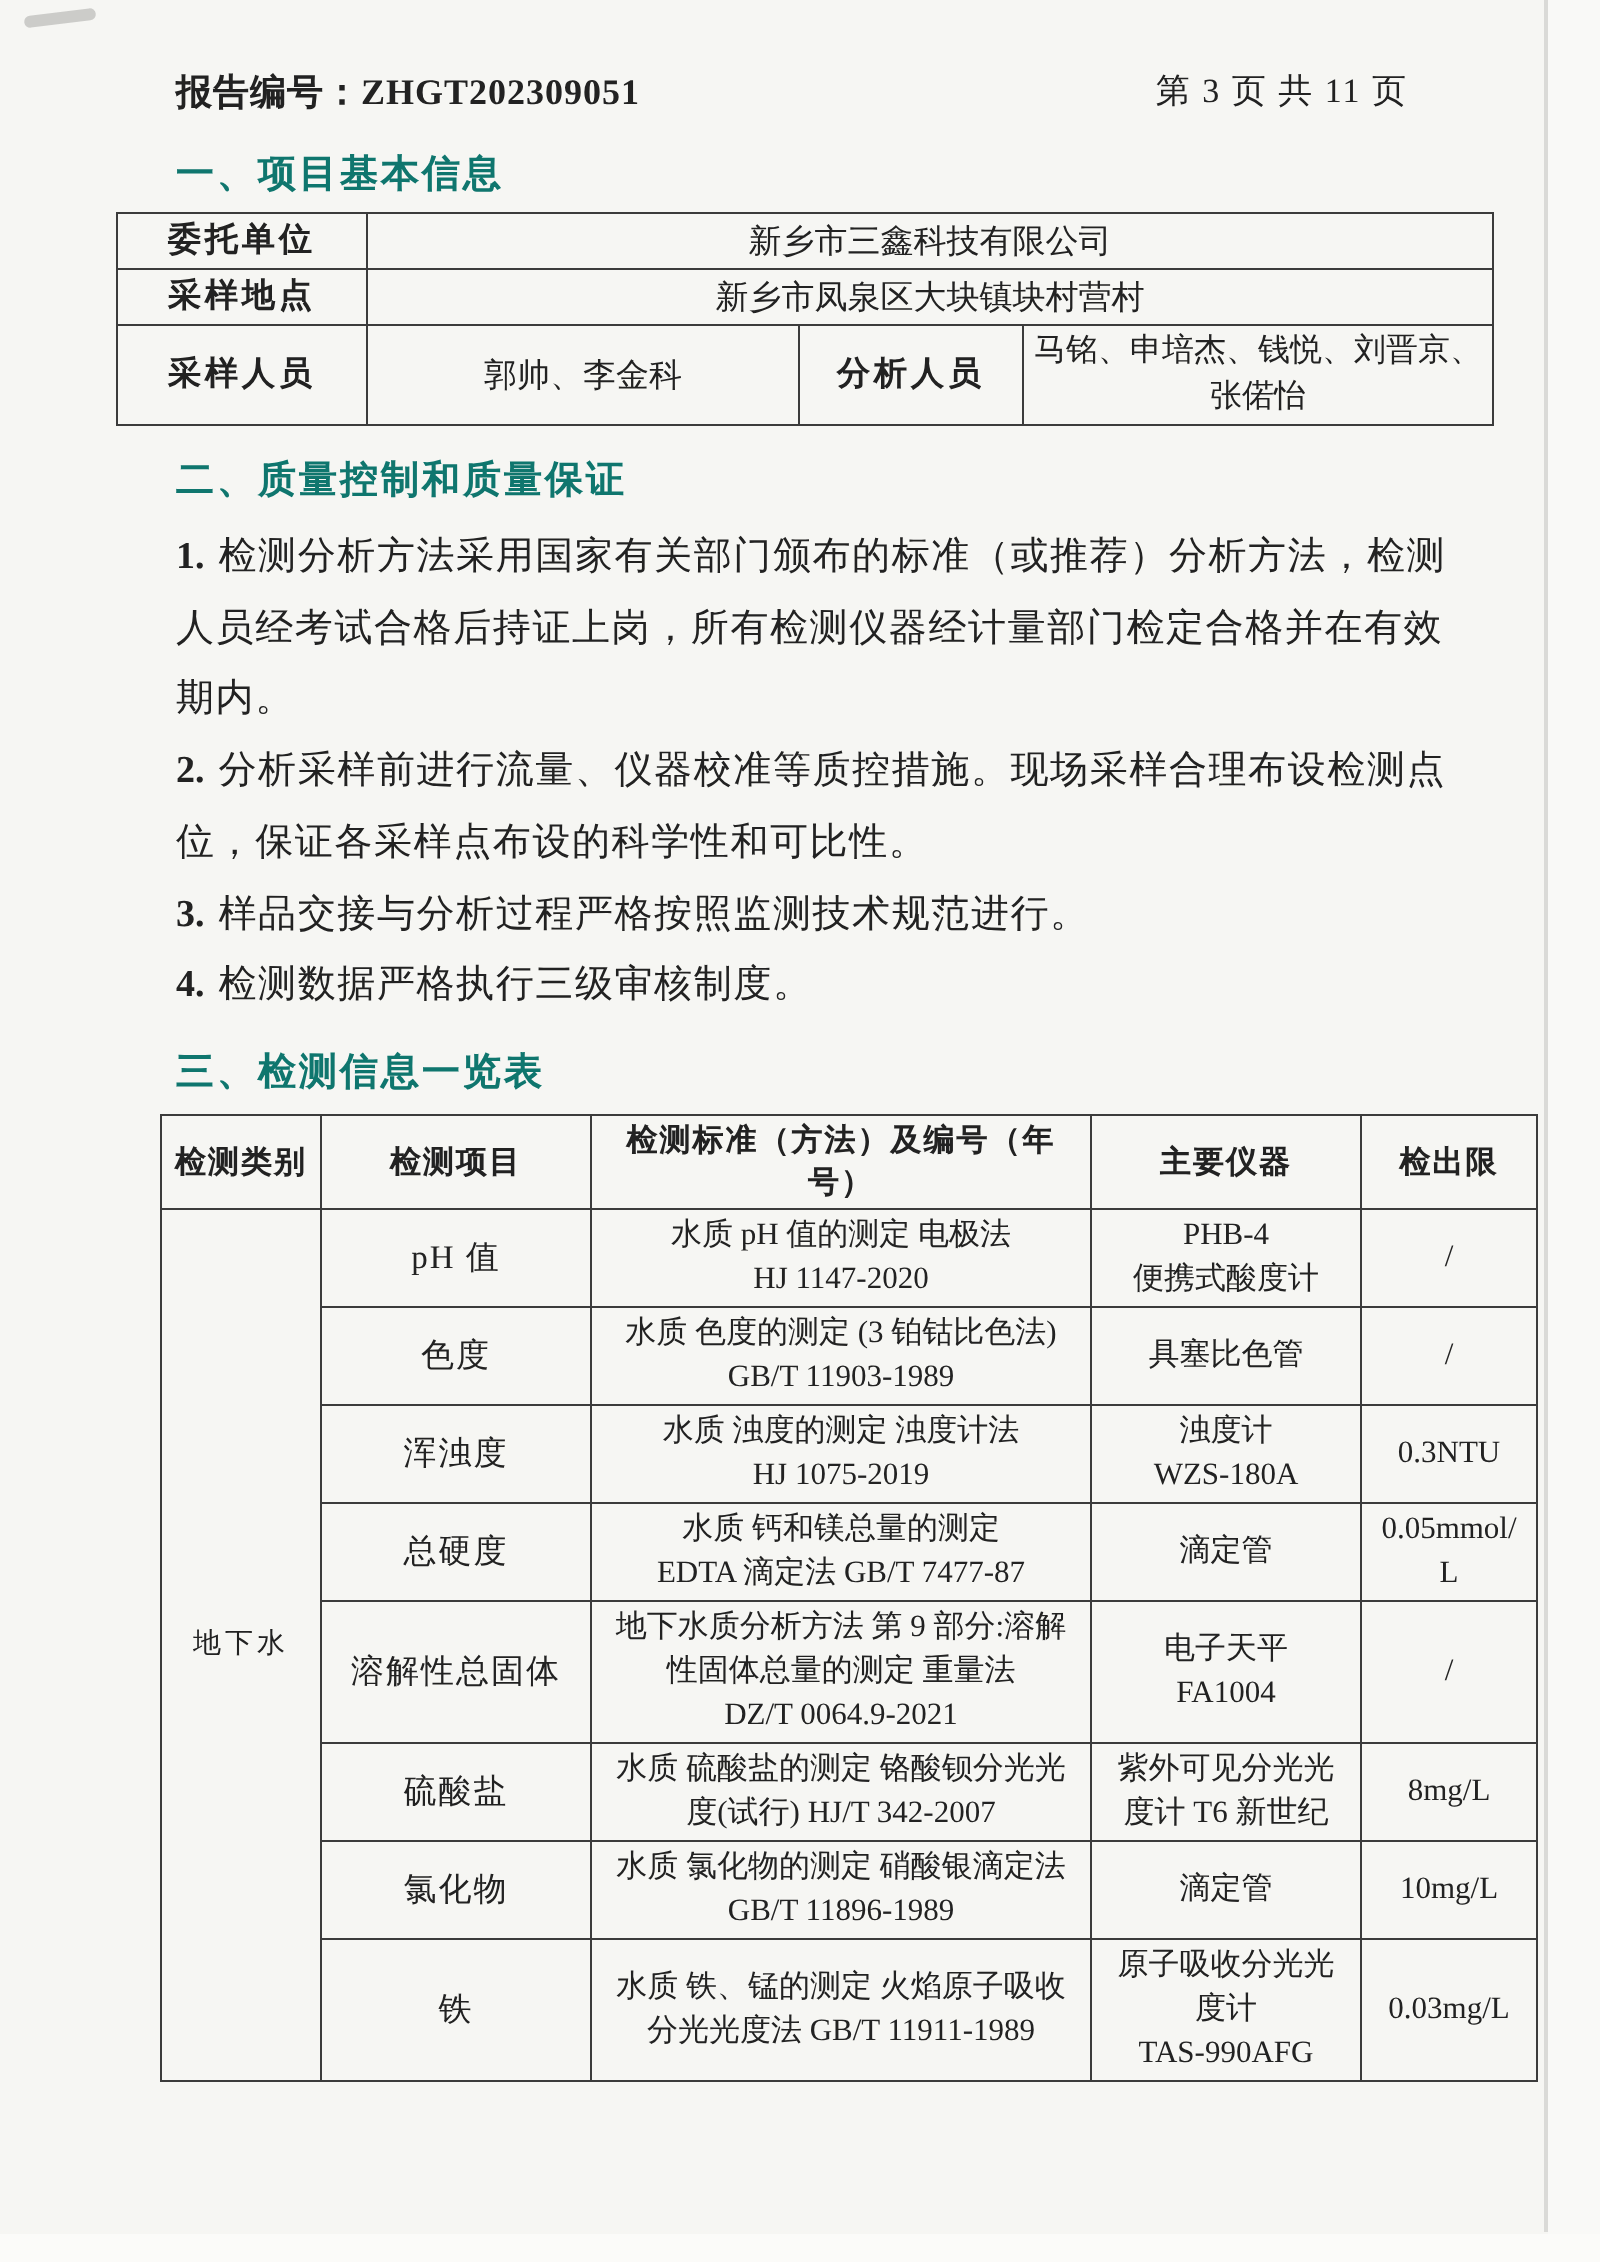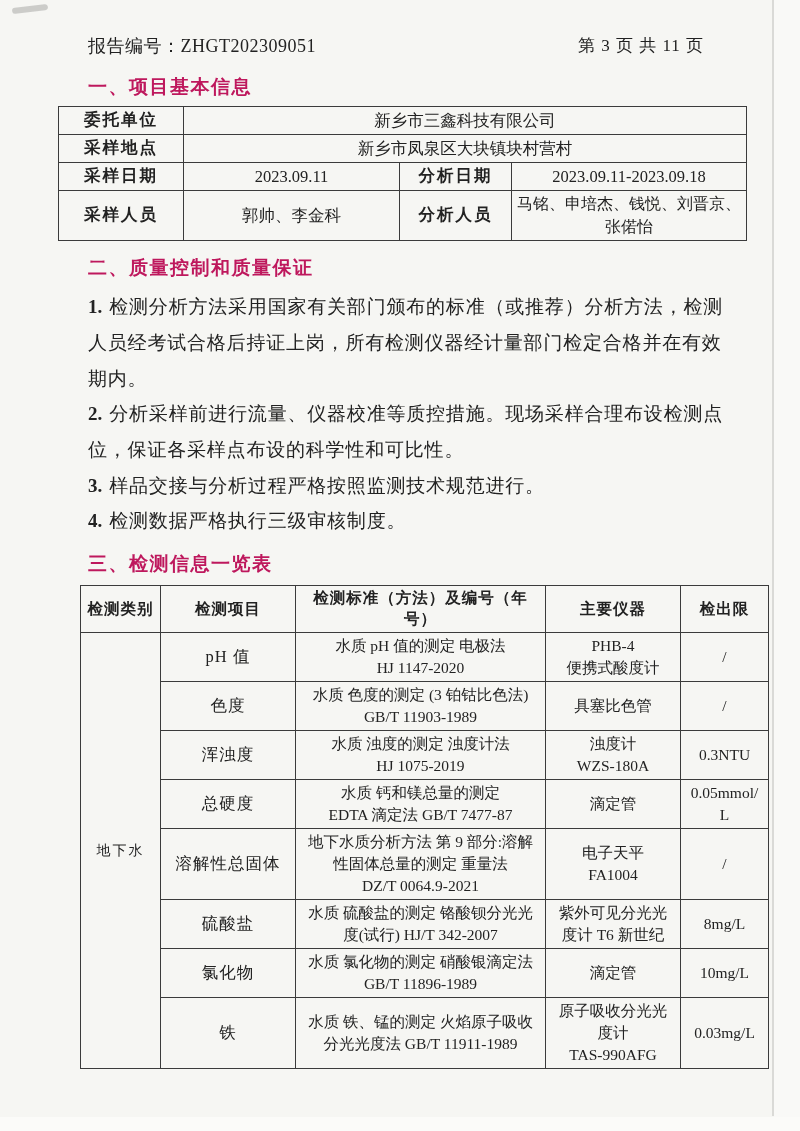--- a/index.html
+++ b/index.html
@@ -11,28 +11,28 @@
     font-family:"Liberation Serif","DejaVu Serif",serif;
     overflow:hidden;
   }
   
   .scan-right-margin { position:absolute; top:0; right:0; width:26px; height:100%; background:#f9f9f7; }
   .scan-right-edge { position:absolute; top:0; right:26px; width:2px; height:1116px; background:#cbcbc7; opacity:.65; }
   .scan-bottom-strip { position:absolute; left:0; bottom:0; width:100%; height:14px; background:#fbfbf9; }
   .scan-smudge { position:absolute; left:12px; top:6px; width:36px; height:6px; background:#9a9a96; opacity:.45; border-radius:3px; transform:rotate(-7deg); }
 
   .header-row { display:flex; justify-content:space-between; align-items:flex-start; padding:34px 96px 0 88px; }
-  .report-no { font-size:18px; font-weight:normal; letter-spacing:.5px; font-family:"Liberation Sans","DejaVu Sans",sans-serif;text-align:center; }
+  .report-no { font-size:18px; font-weight:bold; letter-spacing:.5px; font-family:"Liberation Sans","DejaVu Sans",sans-serif;text-align:center; }
   .report-no .num { font-family:"Liberation Serif","DejaVu Serif",serif; }
   .page-indicator { font-size:17px; letter-spacing:1px; }
 
   h2.sec {
     font-family:"Liberation Sans","DejaVu Sans",sans-serif;
     font-size:19px; font-weight:bold; letter-spacing:1.5px;
-    color:#be185d;
+    color:#0f766e;
   }
   #sec1-title { margin:16px 0 6px 88px; }
   #sec2-title { margin:14px 0 8px 88px; }
   #sec3-title { margin:12px 0 8px 88px; }
 
   
   table.t1 { border-collapse:collapse; table-layout:fixed; width:688px; margin-left:58px; }
   .t1 td { border:1.6px solid #3b3b3b; text-align:center; vertical-align:middle; font-size:16.5px; line-height:1.4; padding:2px 4px; }
   .t1 td.lbl { font-family:Liberation Mono, monospace; font-weight:bold; letter-spacing:2px; font-size:16.5px; }
   .t1 tr.r1 { height:28px; } .t1 tr.r2 { height:28px; } .t1 tr.r3 { height:28px; }
@@ -79,26 +79,20 @@
         <col style="width:235px">
       </colgroup>
     <tbody>
         <tr class="r1">
       <td class="lbl">委托单位</td>
       <td colspan="3">新乡市三鑫科技有限公司</td>
     </tr>
     <tr class="r2">
       <td class="lbl">采样地点</td>
       <td colspan="3">新乡市凤泉区大块镇块村营村</td>
-    </tr>
-    <tr class="r3">
-      <td class="lbl">采样日期</td>
-      <td>2023.09.11</td>
-      <td class="lbl">分析日期</td>
-      <td>2023.09.11-2023.09.18</td>
     </tr>
     <tr class="r4">
       <td class="lbl">采样人员</td>
       <td>郭帅、李金科</td>
       <td class="lbl">分析人员</td>
       <td class="small">马铭、申培杰、钱悦、刘晋京、张偌怡</td>
     </tr>
   </tbody>
     </table>
 

